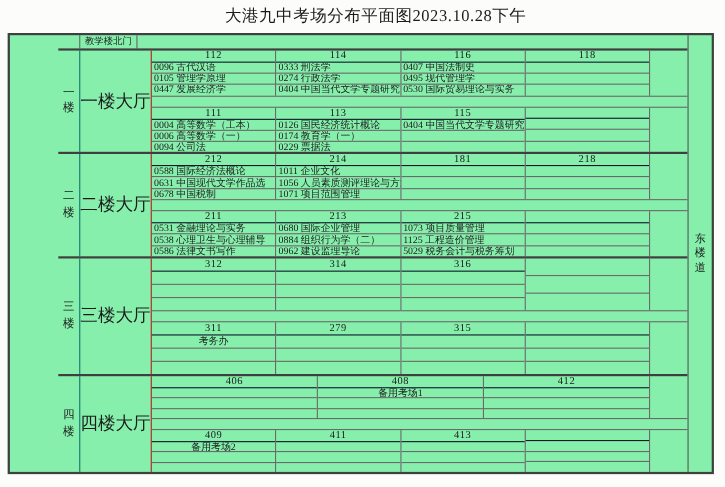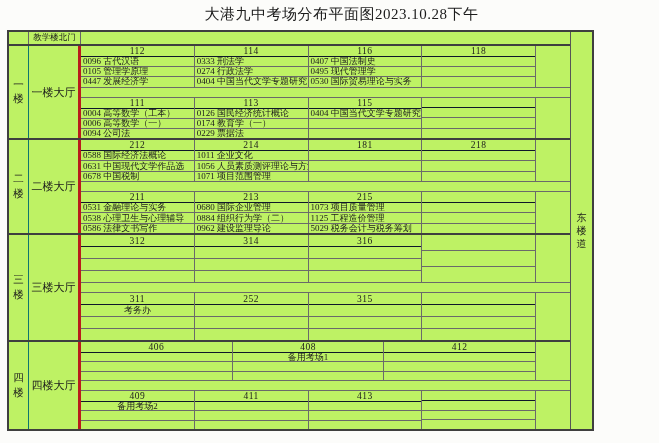--- a/index.html
+++ b/index.html
@@ -7,22 +7,22 @@
   body { font-family: "Liberation Serif", serif; color: #1b1b1b; background: #ffffff; }
   .page { position: relative; width: 659px; height: 443px; background: #fcfcfa; overflow: hidden; }
 
   .title {
     position: absolute; top: 5px; left: 0; width: 100%;
     text-align: center; font-size: 15px; letter-spacing: 0.5px; padding-left: 24px;
     white-space: nowrap;
   }
 
   .plan {
-    position: absolute; left: 7px; top: 30px; width: 587px; height: 401px;
-    border: 2px solid #3f3f3f; display: flex; background: #bef264;
+    position: absolute; left: 7px; top: 30px; width: 642px; height: 401px;
+    border: 2px solid #3f3f3f; display: flex; background: #86efac; padding-left: 44px;
   }
   .plan-left { flex: 1 1 auto; display: flex; flex-direction: column; min-width: 0; }
 
   .east-corridor {
     flex: 0 0 22px; border-left: 1px solid #565656;
     display: flex; align-items: center; justify-content: center;
     text-align: center; font-size: 10px; line-height: 1.3;
     word-break: break-all; padding: 0 1px;
   }
 
@@ -41,23 +41,23 @@
   #floors .floor:nth-child(3) { flex: 0 0 107px; }
   #floors .floor:nth-child(4) { flex: 1 1 auto; }
 
   .floor-label {
     flex: 0 0 20px; border-right: 1px solid #0f766e;
     display: flex; align-items: center; justify-content: center;
     text-align: center; font-size: 10.5px; line-height: 1.35;
     word-break: break-all; padding: 0 3px;
   }
   .hall-label {
-    flex: 0 0 52px; border-right: 3px solid #b91c1c;
-    display: flex; align-items: center; justify-content: center;
-    font-size: 11px; white-space: nowrap;
+    flex: 0 0 52px; border-right: 1px solid #b91c1c;
+    display: flex; align-items: center; justify-content: center;
+    font-size: 16px; white-space: nowrap;
   }
 
   .room-area { flex: 1 1 auto; display: flex; flex-direction: column; min-width: 0; }
   .group { flex: 1 1 auto; display: flex; min-height: 0; }
   .grid { flex: 1 1 auto; display: flex; min-width: 0; }
   .room-col { flex: 1 1 0; display: flex; flex-direction: column; border-right: 1px solid #6a6a6a; min-width: 0; }
   .room-header {
     flex: 1 1 0; border-bottom: 1px solid #0f172a;
     display: flex; align-items: center; justify-content: center;
     font-size: 9.5px; letter-spacing: 0.5px;
@@ -250,21 +250,21 @@
               <div class="separator"></div>
               <div class="group">
                 <div class="grid">
                   <div class="room-col">
                     <div class="room-header">311</div>
                     <div class="course-row centered">考务办</div>
                     <div class="course-row centered"></div>
                     <div class="course-row centered"></div>
                   </div>
                   <div class="room-col">
-                    <div class="room-header">252</div>
+                    <div class="room-header">279</div>
                     <div class="course-row"></div>
                     <div class="course-row"></div>
                     <div class="course-row"></div>
                   </div>
                   <div class="room-col">
                     <div class="room-header">315</div>
                     <div class="course-row"></div>
                     <div class="course-row"></div>
                     <div class="course-row"></div>
                   </div>

